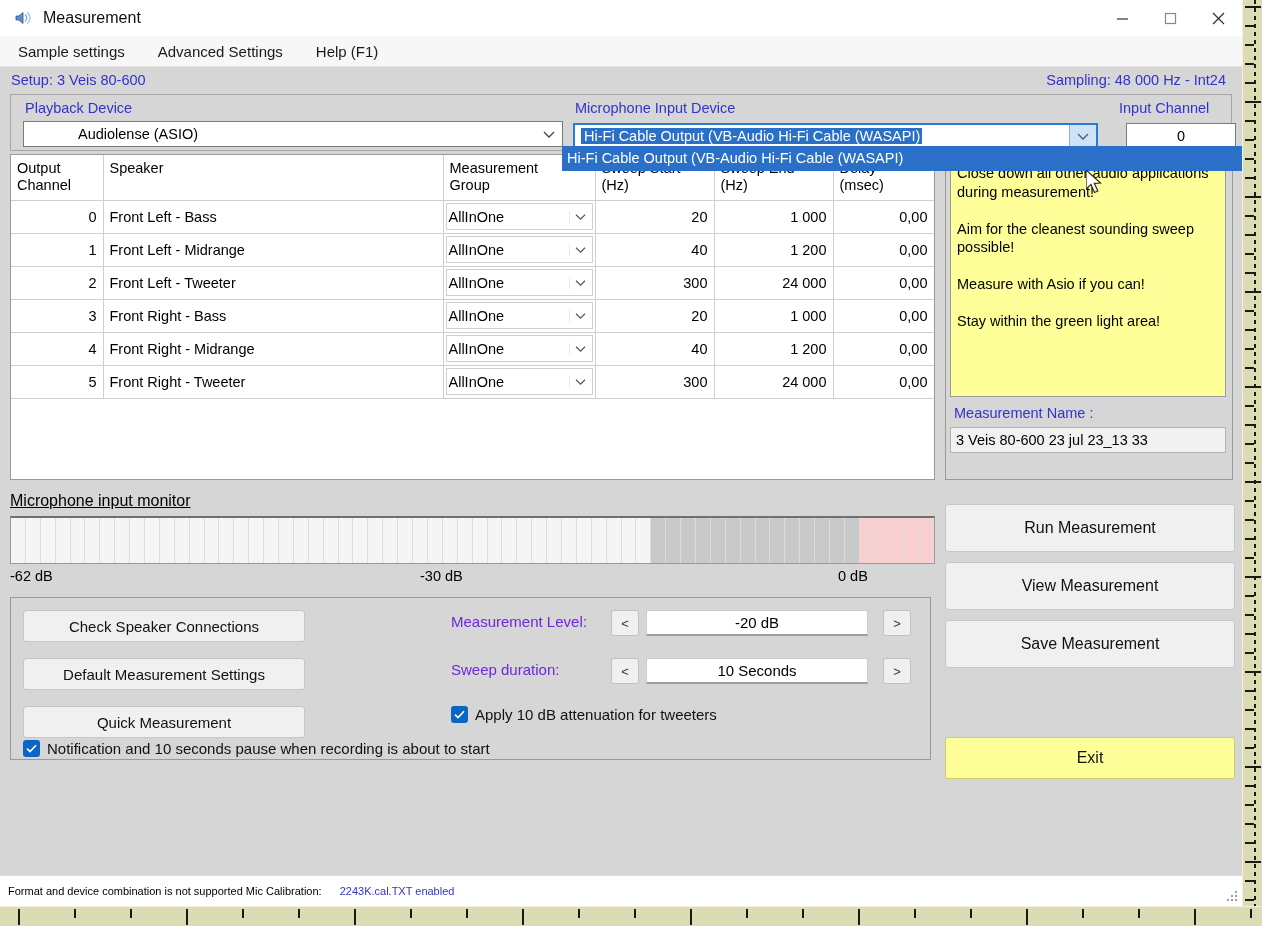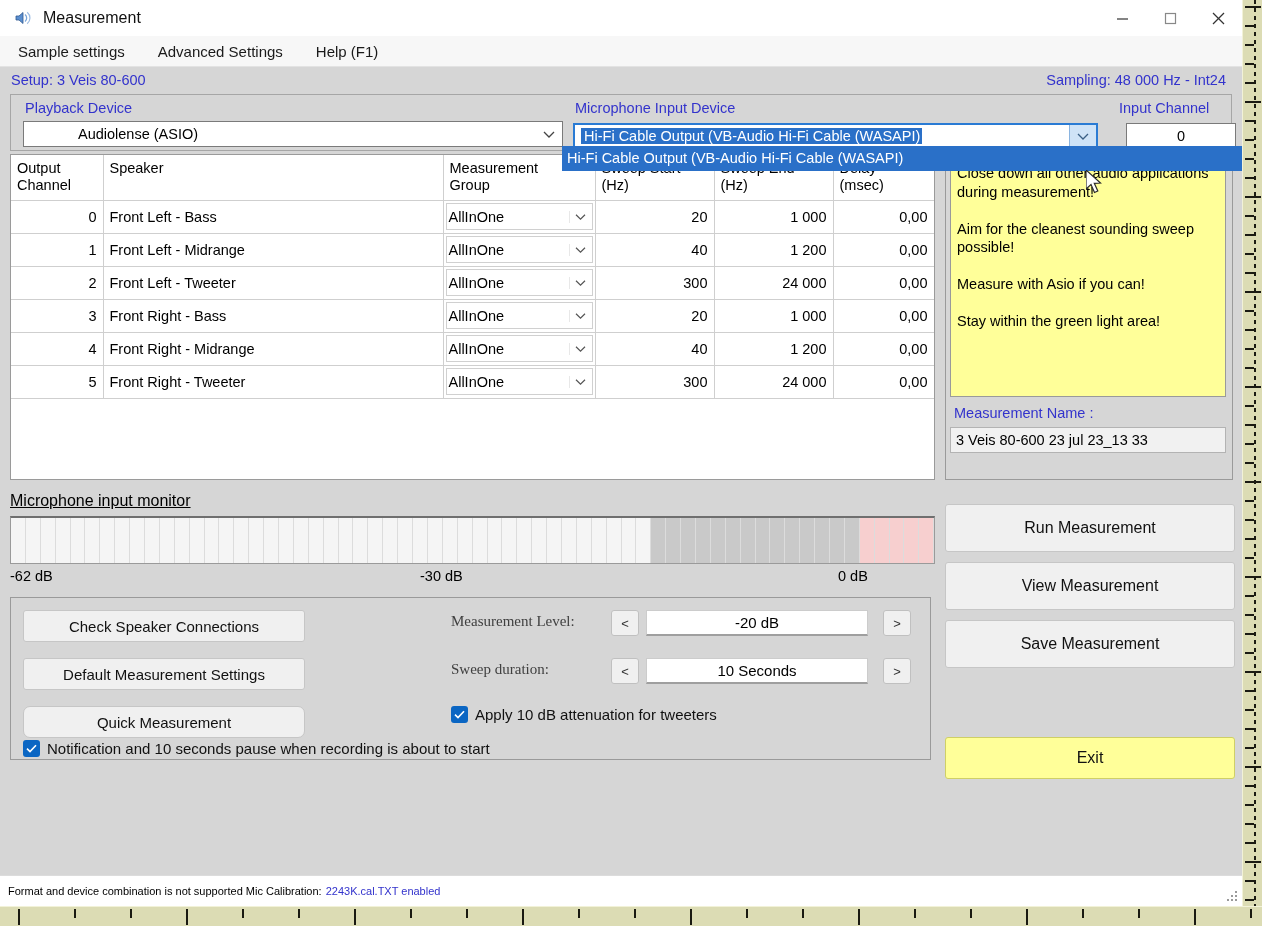--- a/index.html
+++ b/index.html
@@ -383,22 +383,21 @@
     align-items: center;
     justify-content: center;
     font-size: 15px;
     color: #111;
     position: absolute;
   }
   .wide-btn { left: 12px; width: 282px; height: 32px; }
   .lbl-static {
     position: absolute;
     font-size: 15px;
-    color: #404040;
-    font-family: Liberation Serif, serif;
+    color: #6d28d9;
   }
   .spin-btn {
     position: absolute;
     width: 28px; height: 26px;
     background: #f0f0f0;
     border: 1px solid #c0c0c0;
     border-radius: 3px;
     box-sizing: border-box;
     display: flex; align-items: center; justify-content: center;
     font-size: 13px;
@@ -460,21 +459,21 @@
     width: 1243px;
     height: 31px;
     background: #ffffff;
     border-top: 1px solid #dcdcdc;
     display: flex;
     align-items: center;
     padding-left: 8px;
     font-size: 11px;
     box-sizing: border-box;
   }
-  .status-blue { color: #3333cc; margin-left: 4px; text-align: center; }
+  .status-blue { color: #3333cc; margin-left: 18px; text-align: center; }
   .grip {
     position: absolute;
     right: 5px; bottom: 4px;
     width: 12px; height: 12px;
     background:
       radial-gradient(circle 1px at 2px 10px, #9a9a9a 99%, transparent) ,
       radial-gradient(circle 1px at 6px 10px, #9a9a9a 99%, transparent),
       radial-gradient(circle 1px at 10px 10px, #9a9a9a 99%, transparent),
       radial-gradient(circle 1px at 6px 6px, #9a9a9a 99%, transparent),
       radial-gradient(circle 1px at 10px 6px, #9a9a9a 99%, transparent),
@@ -855,21 +854,21 @@
       </div>
     <div class="meter-labels">
       <span style="left:0px;">-62 dB</span>
       <span style="left:410px;">-30 dB</span>
       <span style="left:828px;">0 dB</span>
     </div>
 
     <div class="bottom-panel">
       <div class="btn wide-btn" style="top:12px;">Check Speaker Connections</div>
       <div class="btn wide-btn" style="top:60px;">Default Measurement Settings</div>
-      <div class="btn wide-btn" style="top:108px;border-radius:7px;">Quick Measurement</div>
+      <div class="btn wide-btn" style="top:108px;">Quick Measurement</div>
 
       <div class="lbl-static" style="left:440px; top:15px;">Measurement Level:</div>
       <div class="spin-btn" style="left:600px; top:12px;">&lt;</div>
       <div class="spin-field" style="left:635px; top:12px; width:222px;">
         <span>-20 dB</span>
       </div>
       <div class="spin-btn" style="left:872px; top:12px;">&gt;</div>
 
       <div class="lbl-static" style="left:440px; top:63px;">Sweep duration:</div>
       <div class="spin-btn" style="left:600px; top:60px;">&lt;</div>

